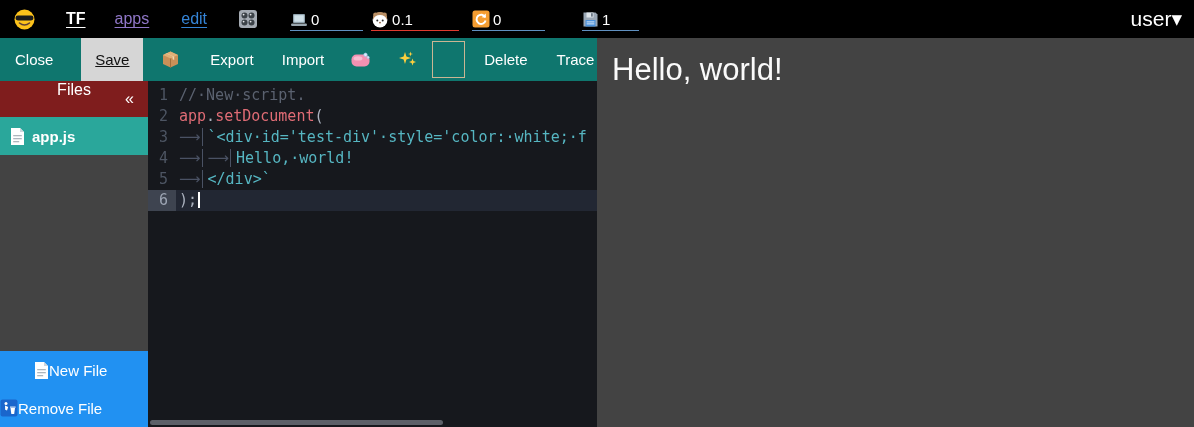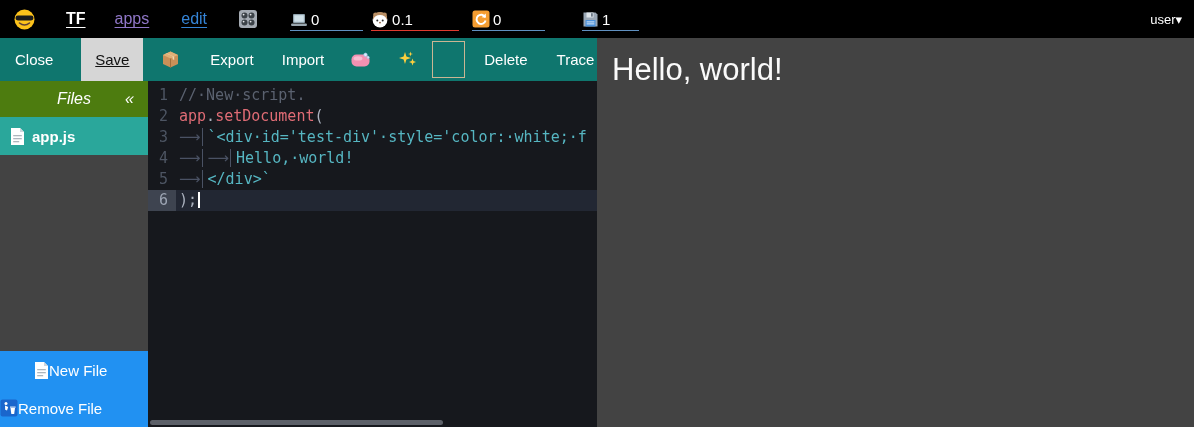--- a/index.html
+++ b/index.html
@@ -13,37 +13,37 @@
   .topbar .icn { display:inline-flex; align-items:center; }
   .tb-link { font-size:16px; text-decoration:underline; text-underline-offset:3px; cursor:pointer; }
   .brand { color:#fff; font-weight:bold; margin-left:31px; }
   .lnk-apps { color:#9077c8; margin-left:29px; }
   .lnk-edit { color:#3584d6; margin-left:32px; }
   .stat-field { display:flex; align-items:flex-end; gap:3px; height:24px;
                 border-bottom:1px solid #6090c0; padding-bottom:2px; }
   .stat-field.red { border-bottom-color:#e03a2f; }
   .stat-val { font-size:15px; color:#fff; line-height:17px; }
   .spacer { flex:1; }
-  .user-menu { font-size:13px; margin-right:12px; cursor:pointer; }
+  .user-menu { font-size:21px; margin-right:12px; cursor:pointer; }
 
   
   .toolbar { position:absolute; left:0; top:38px; width:597px; height:43px;
              background:#0f766e; display:flex; align-items:center; color:#fff; }
   .tb-btn { font-size:15px; color:#fff; background:transparent; border:none;
             cursor:pointer; font-family:inherit; }
   .save-btn { height:43px; width:62px; background:#d6d6d6; color:#111;
               display:flex; align-items:center; justify-content:center; margin-left:28px;text-decoration:underline; }
   .icon-btn { background:transparent; border:none; cursor:pointer; display:flex; align-items:center; }
   .empty-box { width:33px; height:37px; border:1px solid #cbb693; margin-left:15px; background:transparent; cursor:pointer; }
 
   
   .sidebar { position:absolute; left:0; top:81px; width:148px; height:346px;
              display:flex; flex-direction:column; background:#434343; }
-  .sb-header { height:36px; background:#4d7c0f; color:#fff; position:relative;
-               display:flex; align-items:center; justify-content:center; font-size:16px;font-style:italic; }
+  .sb-header { height:36px; background:#7f1d1d; color:#fff; position:relative;
+               display:flex; justify-content:center; font-size:16px; }
   .sb-collapse { position:absolute; right:14px; top:50%; transform:translateY(-50%);
                  font-size:16px; cursor:pointer; }
   .file-item { height:38px; background:#2aa79b; color:#fff; display:flex; align-items:center;
                gap:7px; padding-left:10px; font-size:15px; font-weight:bold; cursor:pointer; }
   .sb-fill { flex:1; background:#434343; }
   .sb-action { height:38px; background:#2191f2; color:#fff; display:flex; align-items:center;
                gap:0; font-size:15px; cursor:pointer; border:none; font-family:inherit; }
   .act-new { padding-left:34px; }
   .act-remove { padding-left:0; }
 

